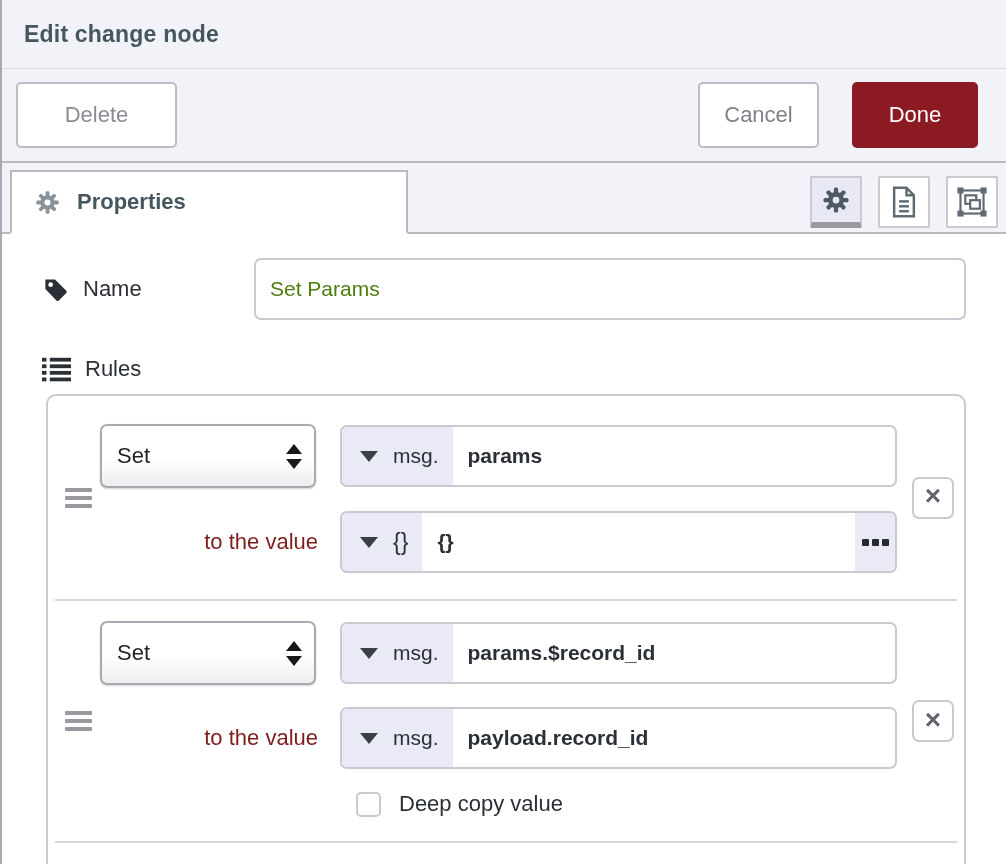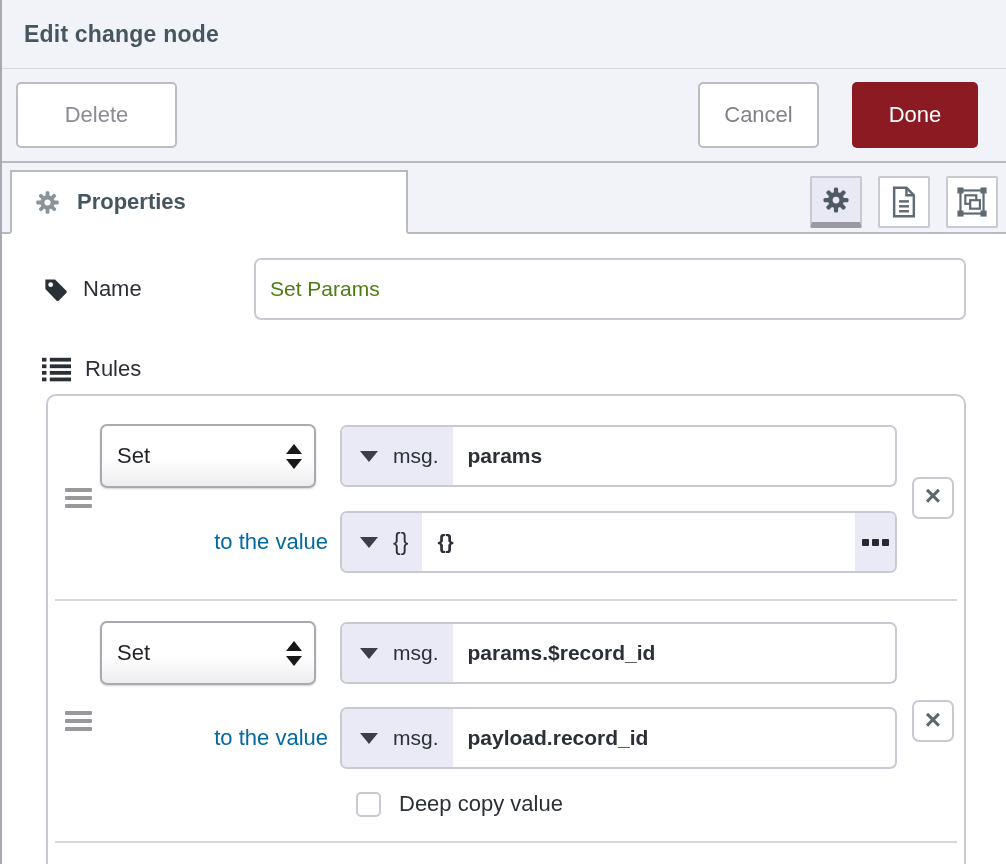--- a/index.html
+++ b/index.html
@@ -127,21 +127,21 @@
     border-left:9px solid transparent; border-right:9px solid transparent;
     border-top:11px solid #3a3f45;
   }
   .ti-value { flex:1; display:flex; align-items:center; padding:0 15px; font-size:21px; color:#2b2f36;font-weight:bold; }
   .ti-suffix {
     width:40px; background:#e9eaf6; border:none; cursor:pointer;
     display:flex; align-items:center; justify-content:center; gap:3px;
   }
   .ti-suffix i { display:block; width:7px; height:7px; background:#26292e; border-radius:1px; }
 
-  .to-label { font-size:22px; color:#0369a1; text-align:right; padding-right:12px; }
+  .to-label { font-size:22px; color:#7f1d1d; text-align:right; padding-right:22px; }
 
   
   .deepcopy { display:flex; align-items:center; gap:18px; margin-left:16px; cursor:pointer; }
   .deepcopy input {
     appearance:none; -webkit-appearance:none;
     width:25px; height:25px; border:2px solid #c9c9d1; border-radius:5px; background:#fff; cursor:pointer;
   }
   .deepcopy span { font-size:22px; color:#2b2f36; }
 
   svg { display:block; }

